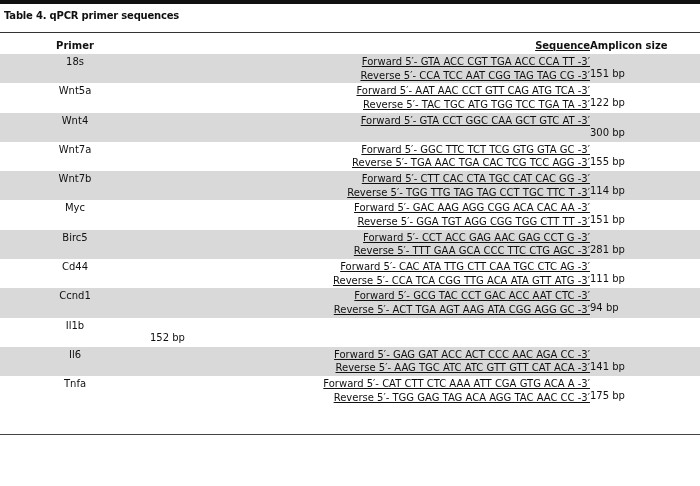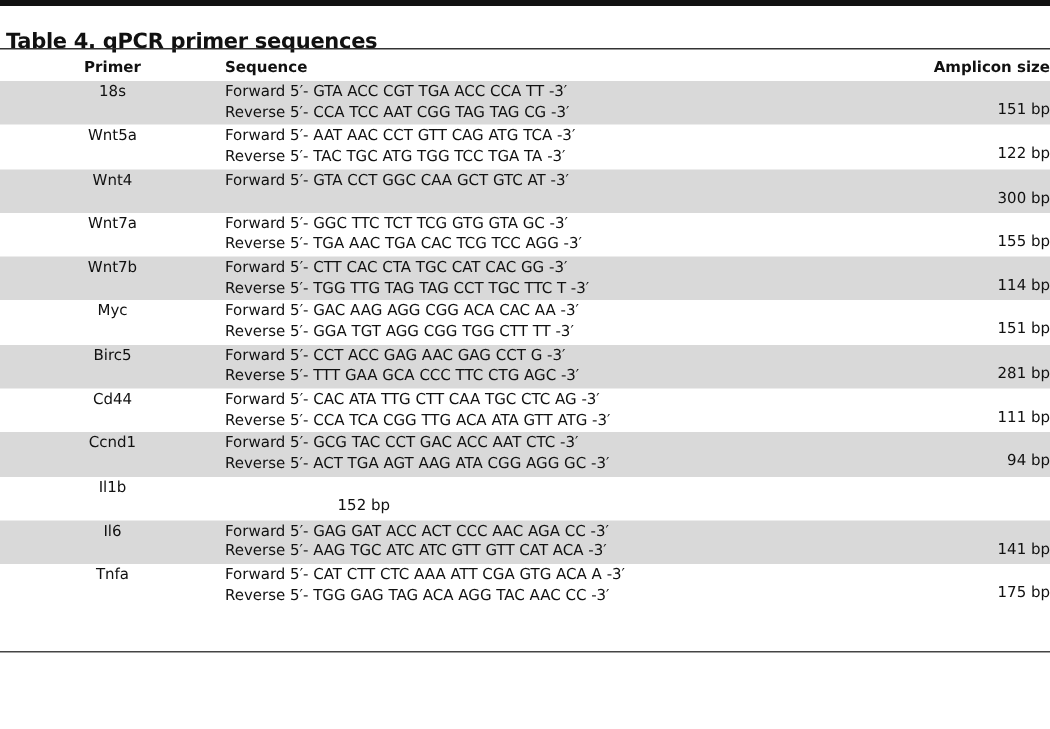--- a/index.html
+++ b/index.html
@@ -1,27 +1,27 @@
 <!DOCTYPE html>
 <html><head>
   <meta charset="utf-8">
   <style>
     html, body { margin: 0; padding: 0; background: #ffffff; }
     body { width: 700px; height: 486px; position: relative; overflow: hidden;
            font-family: "DejaVu Sans", sans-serif; color: #111; }
     .topbar { position: absolute; left: 0; top: 0; width: 700px; height: 4px; background: #111; }
-    .title { position: absolute; left: 4px; top: 20px; font-size: 14px; font-weight: bold; letter-spacing: -0.2px; }
+    .title { position: absolute; left: 4px; top: 10px; font-size: 10px; font-weight: bold; letter-spacing: -0.2px; }
     .rule-top { position: absolute; left: 0; top: 32px; width: 700px; height: 1px; background: #333; }
     .table { position: absolute; left: 0; top: 38px; width: 700px; }
     .hdr { display: flex; height: 16px; font-size: 10px; font-weight: bold; align-items: center; }
     .row { display: flex; height: 29.3px; font-size: 10px; }
     .row.shade { background: #d9d9d9; }
     .c1 { width: 150px; text-align: center; }
-    .c2 { width: 440px; text-align: left; }
-    .c3 { width: 110px; text-align: right; }
+    .c2 { width: 440px; text-align: right; text-decoration: underline; }
+    .c3 { width: 110px; text-align: left; }
     .row .c1 { padding-top: 2px; }
     .row .c3 { padding-top: 14px; }
     .row .c2 { line-height: 13.5px; padding-top: 1px; }
     .hdr .c1, .hdr .c2, .hdr .c3 { line-height: 16px; }
     .seq { display: block; white-space: nowrap; }
     .rule-bottom { position: absolute; left: 0; top: 434px; width: 700px; height: 1px; background: #444; }
   </style>
 </head>
 <body>
 

